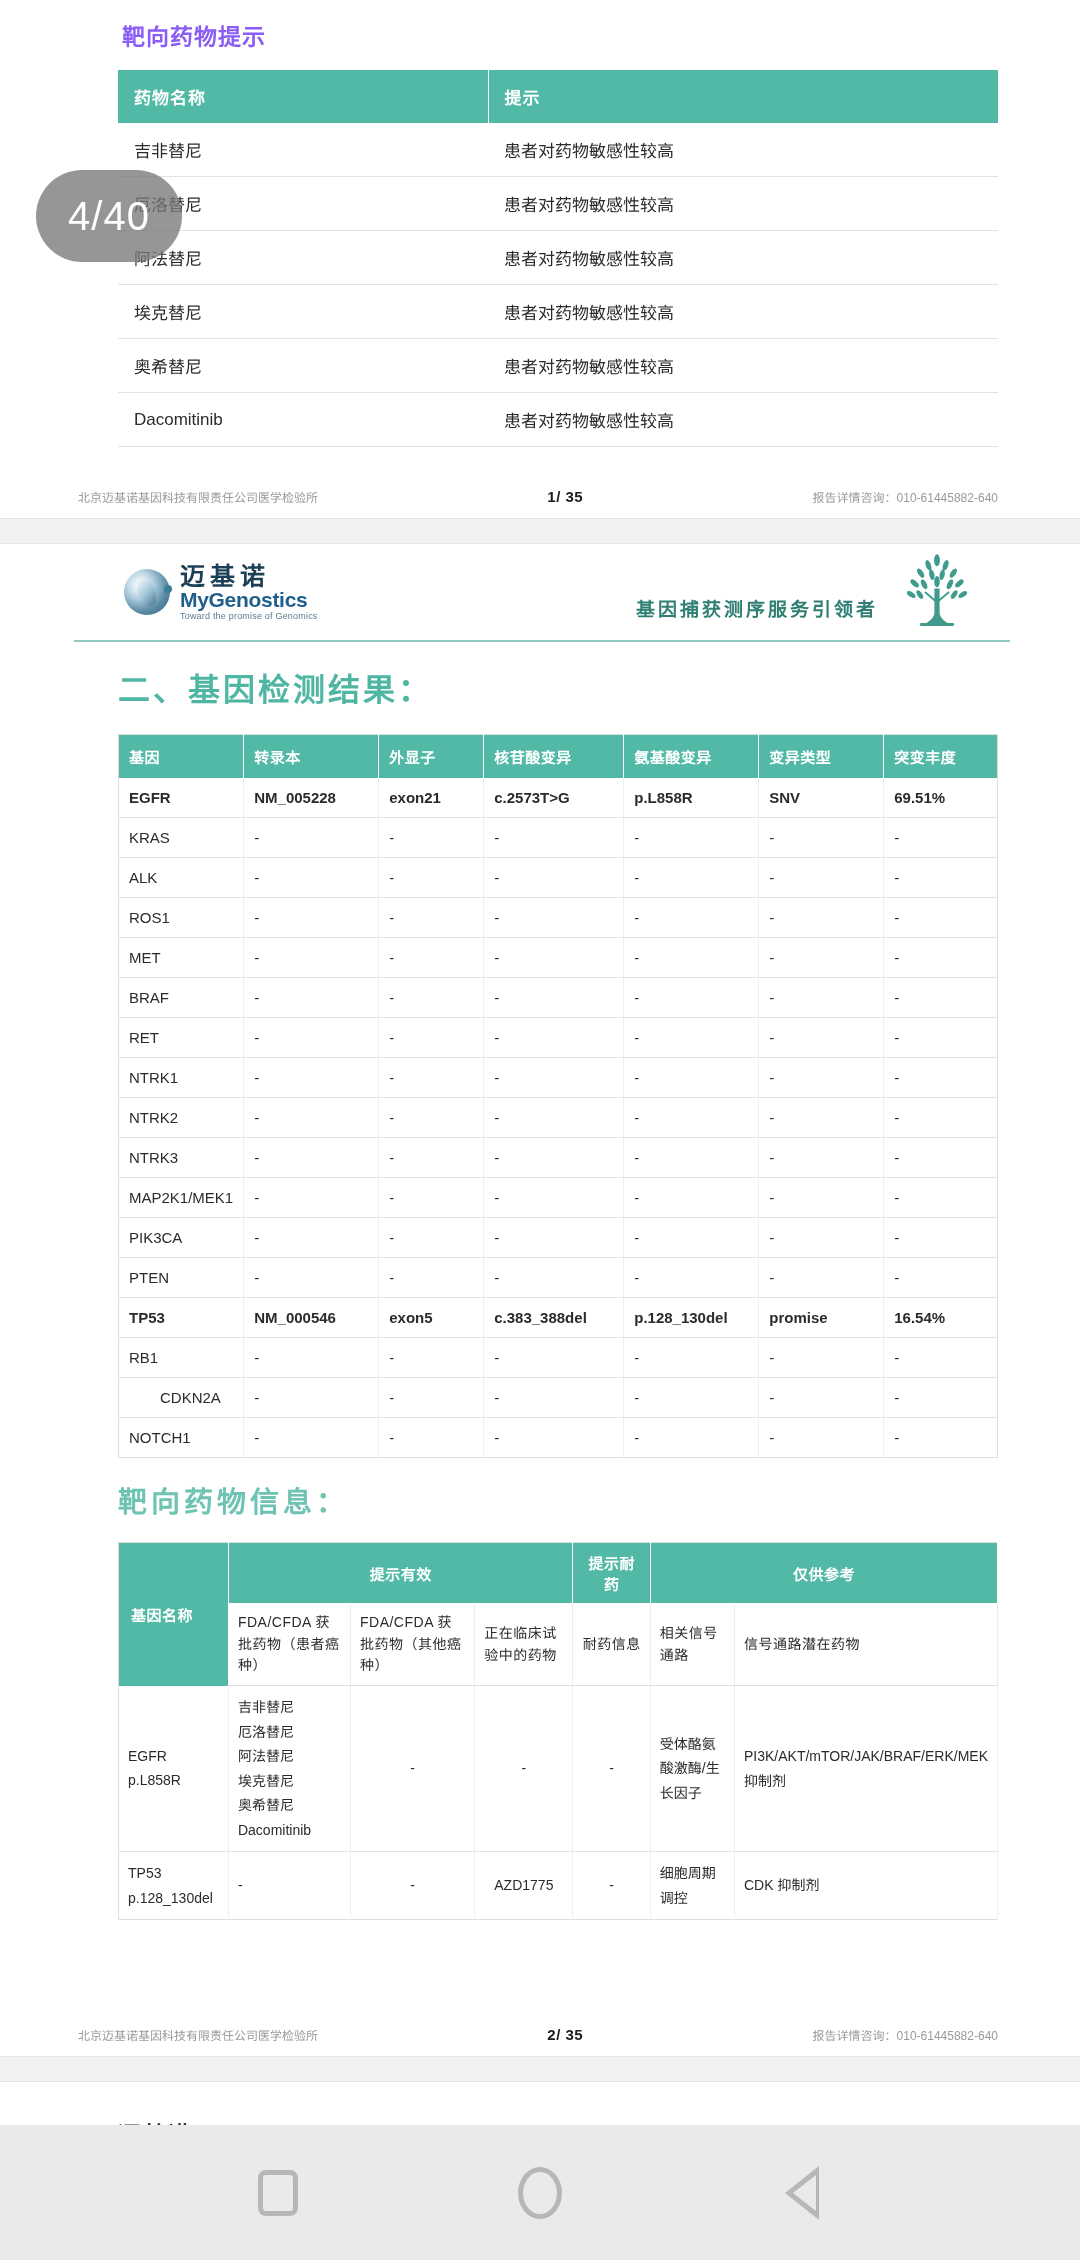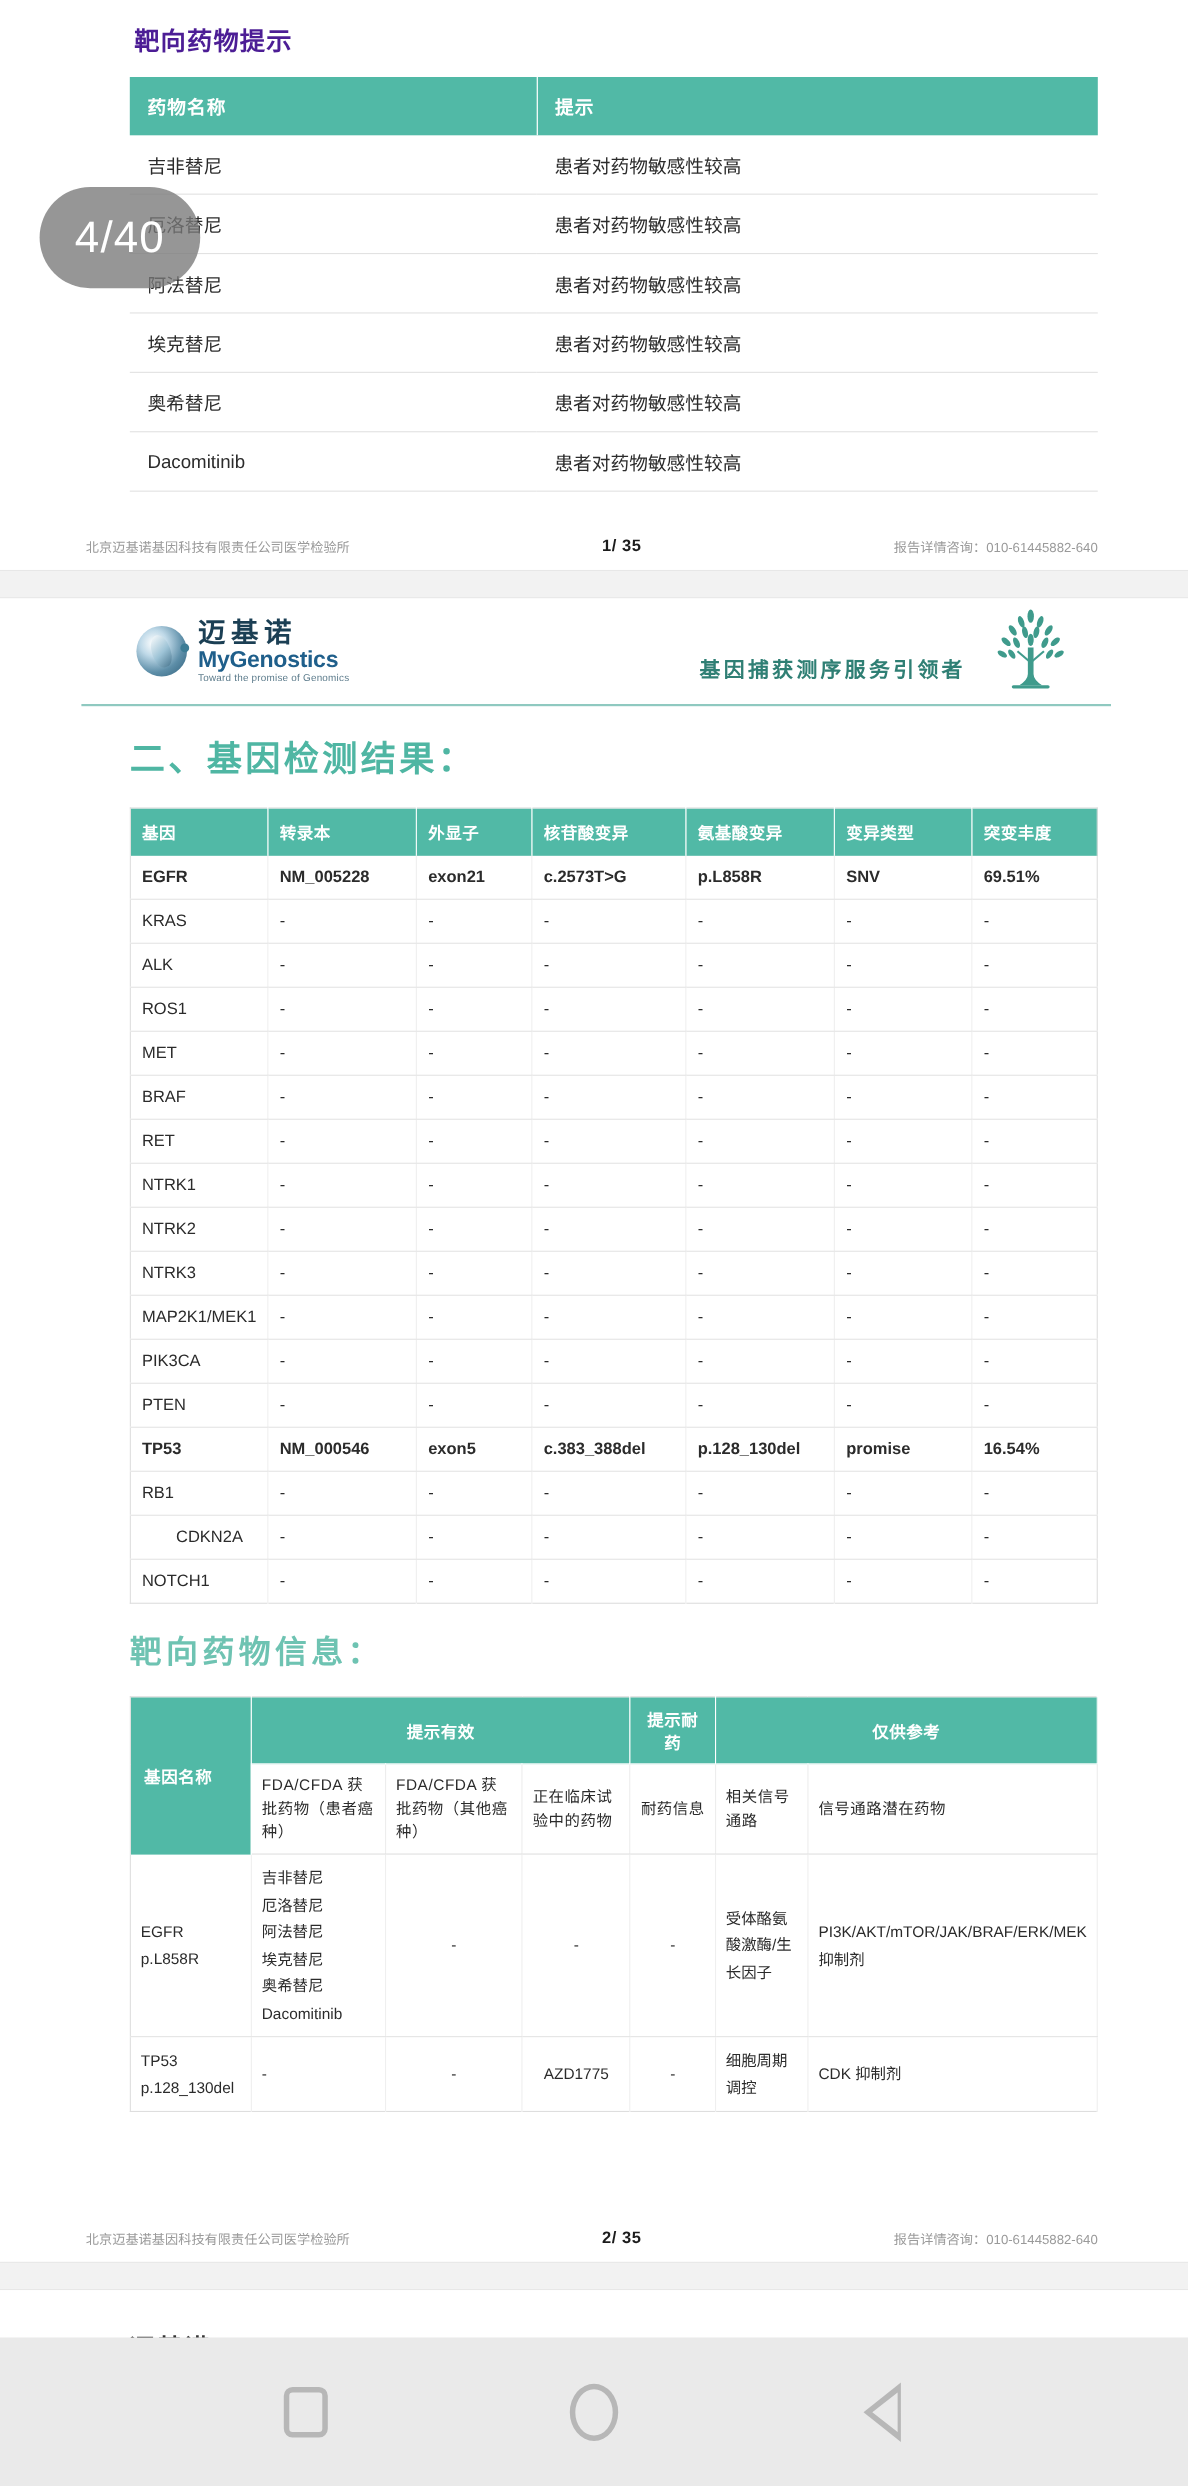--- a/index.html
+++ b/index.html
@@ -27,21 +27,21 @@
   .page-gap {
     width: 1080px;
     height: 26px;
     background: #f2f2f2;
     border-top: 1px solid #e6e6e6;
     border-bottom: 1px solid #e6e6e6;
   }
 
   
   .sec-title-sm {
-    color: #4c1d95;
+    color: #8b5cf6;
     font-size: 23px;
     font-weight: bold;
     letter-spacing: 1px;
     padding: 18px 0 18px 62px;
   }
   .sec-title-lg {
     color: #4fb6a3;
     font-size: 32px;
     font-weight: bold;
     letter-spacing: 3px;

